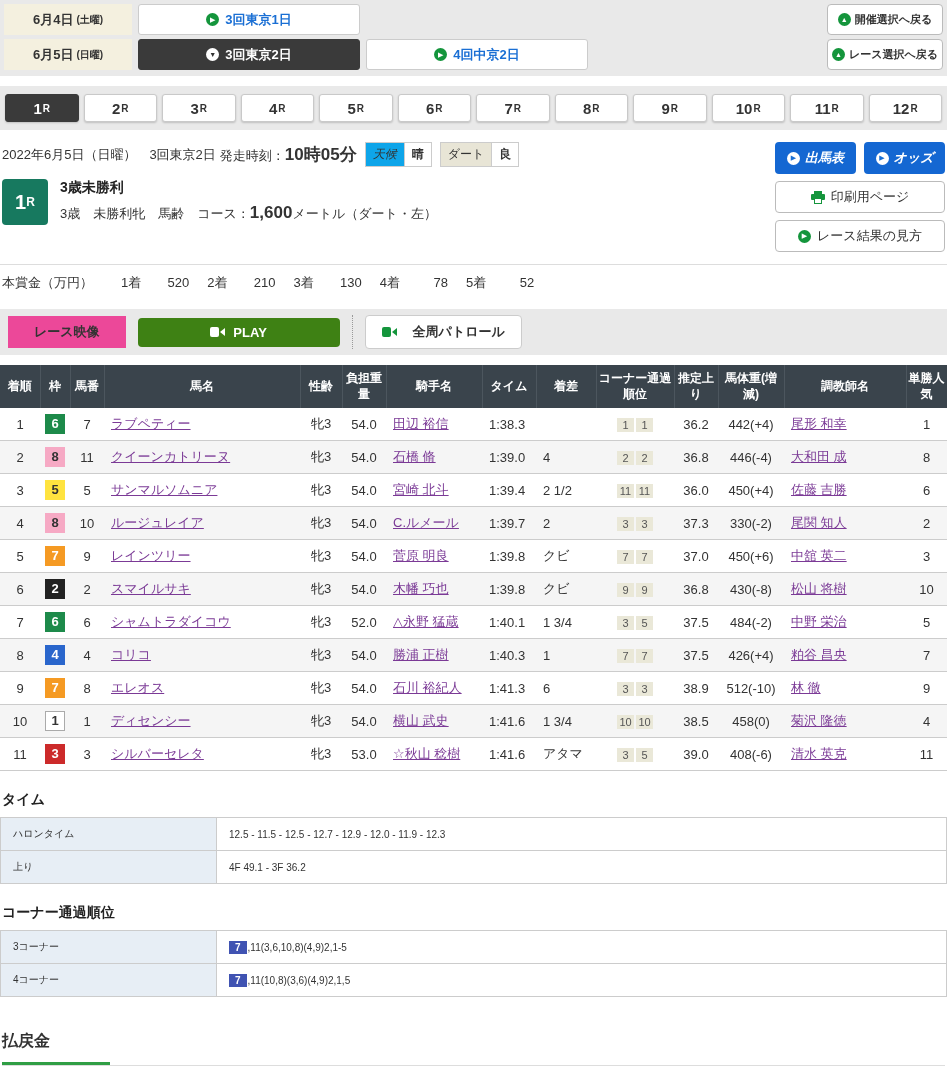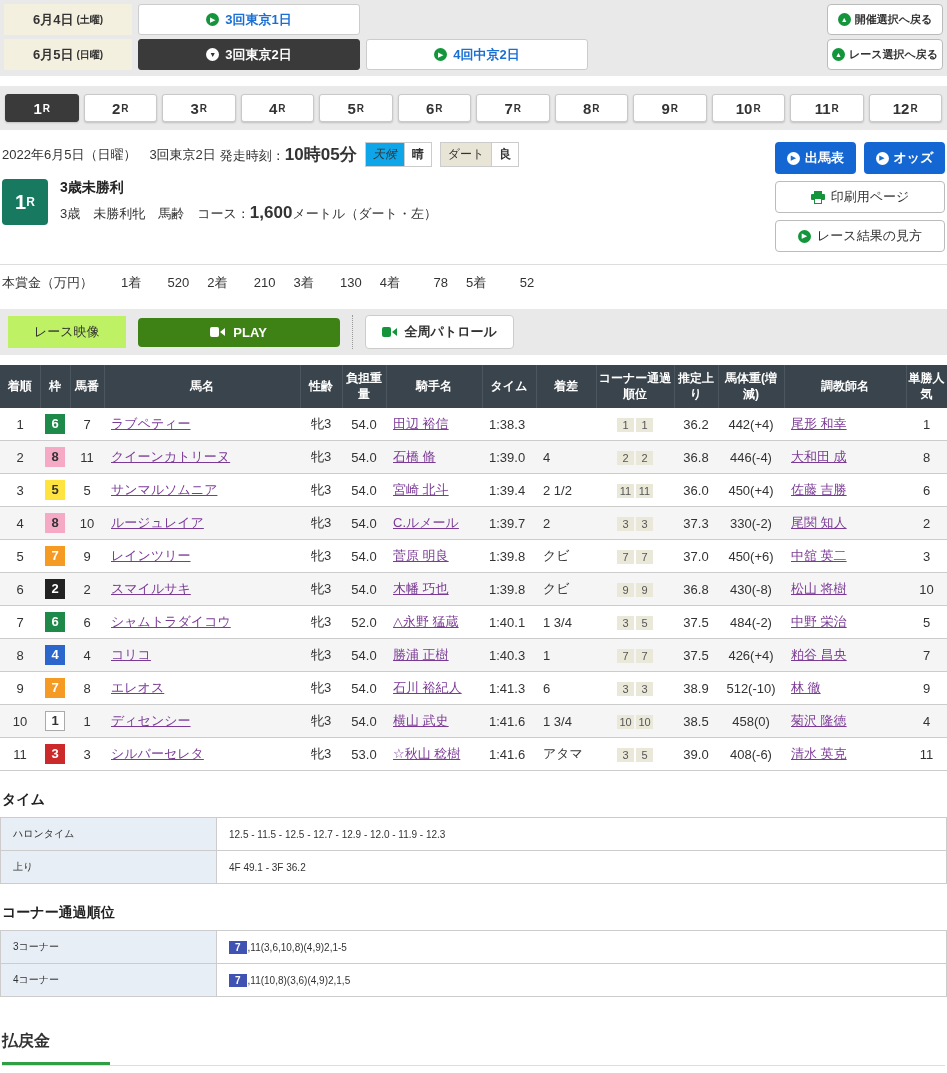--- a/index.html
+++ b/index.html
@@ -36,34 +36,34 @@
   .badge-pair .bv { padding:3px 7px; background:#fff; font-weight:bold; border-left:1px solid #ccc; }
   .bl.weather { background:#0ea5e9;font-style:italic; }
   .bl.track { background:#e8e5d6; }
   .race-title-row { display:flex; gap:12px; margin-top:12px; align-items:flex-start; }
   .race-no { width:46px; height:46px; background:#17795f; color:#fff; border-radius:4px; display:flex; align-items:center; justify-content:center; font-size:20px; font-weight:bold; }
   .race-no small { font-size:12px; font-weight:bold; }
   .race-title h1 { font-size:14px; font-weight:bold; color:#222; }
   .race-cond { margin-top:6px; font-size:13px; color:#333; }
   .course-val { font-size:17px; font-weight:bold; }
   .race-btns { width:170px; display:flex; flex-direction:column; gap:7px; align-items:stretch; }
-  .btnrow { display:flex; gap:8px; }
+  .btnrow { display:flex; gap:8px;font-style:italic; }
   .btn-blue { flex:1; background:#1467d2; color:#fff; font-weight:bold; border-radius:4px; padding:7px 6px; display:flex; align-items:center; justify-content:center; gap:5px; font-size:13px; cursor:pointer; }
   .btn-white { background:#fff; border:1px solid #bbb; border-radius:4px; padding:6px 8px; display:flex; align-items:center; justify-content:center; gap:6px; font-size:13px; cursor:pointer; }
   .prize-row { border-top:1px solid #ddd; margin-top:12px; padding:9px 2px; display:flex; align-items:center; }
   .prize-label { margin-right:10px; }
   .prize-rank { margin-left:18px; }
   .prize-amt { display:inline-block; width:48px; text-align:right; }
 
   
   .vstrip { background:#e9e9e9; padding:6px 8px; display:flex; align-items:center; gap:12px; margin-top:8px; }
-  .v-label { background:#bef264; padding:7px 26px; font-weight:normal; cursor:pointer; }
+  .v-label { background:#ec4899; padding:7px 26px; font-weight:bold; cursor:pointer; }
   .v-play { width:202px; background:#3e8114; color:#fff; font-weight:bold; border-radius:4px; padding:7px 0; display:flex; align-items:center; justify-content:center; gap:8px; cursor:pointer; }
   .vsep { border-left:1px dotted #999; align-self:stretch; }
-  .v-patrol { background:#fff; border:1px solid #ccc; border-radius:4px; padding:7px 16px; display:flex; align-items:center; gap:8px; font-weight:bold; color:#333; cursor:pointer; }
+  .v-patrol { background:#fff; border:1px solid #ccc; border-radius:4px; padding:7px 16px; display:flex; align-items:center; gap:16px; font-weight:bold; color:#333; cursor:pointer; }
 
   
   table.res { width:100%; border-collapse:collapse; table-layout:fixed; margin-top:10px; }
   table.res col.c1{width:40px} table.res col.c2{width:30px} table.res col.c3{width:34px}
   table.res col.c4{width:196px} table.res col.c5{width:42px} table.res col.c6{width:44px}
   table.res col.c7{width:96px} table.res col.c8{width:54px} table.res col.c9{width:60px}
   table.res col.c10{width:78px} table.res col.c11{width:44px} table.res col.c12{width:66px}
   table.res col.c13{width:122px} table.res col.c14{width:41px}
   table.res th { background:#3a444c; color:#fff; font-size:12px; font-weight:bold; padding:6px 1px; border-right:1px solid #4c565e; line-height:1.3; vertical-align:middle; }
   table.res td { border-bottom:1px solid #ccc; padding:6px 3px; text-align:center; font-size:13px; }

